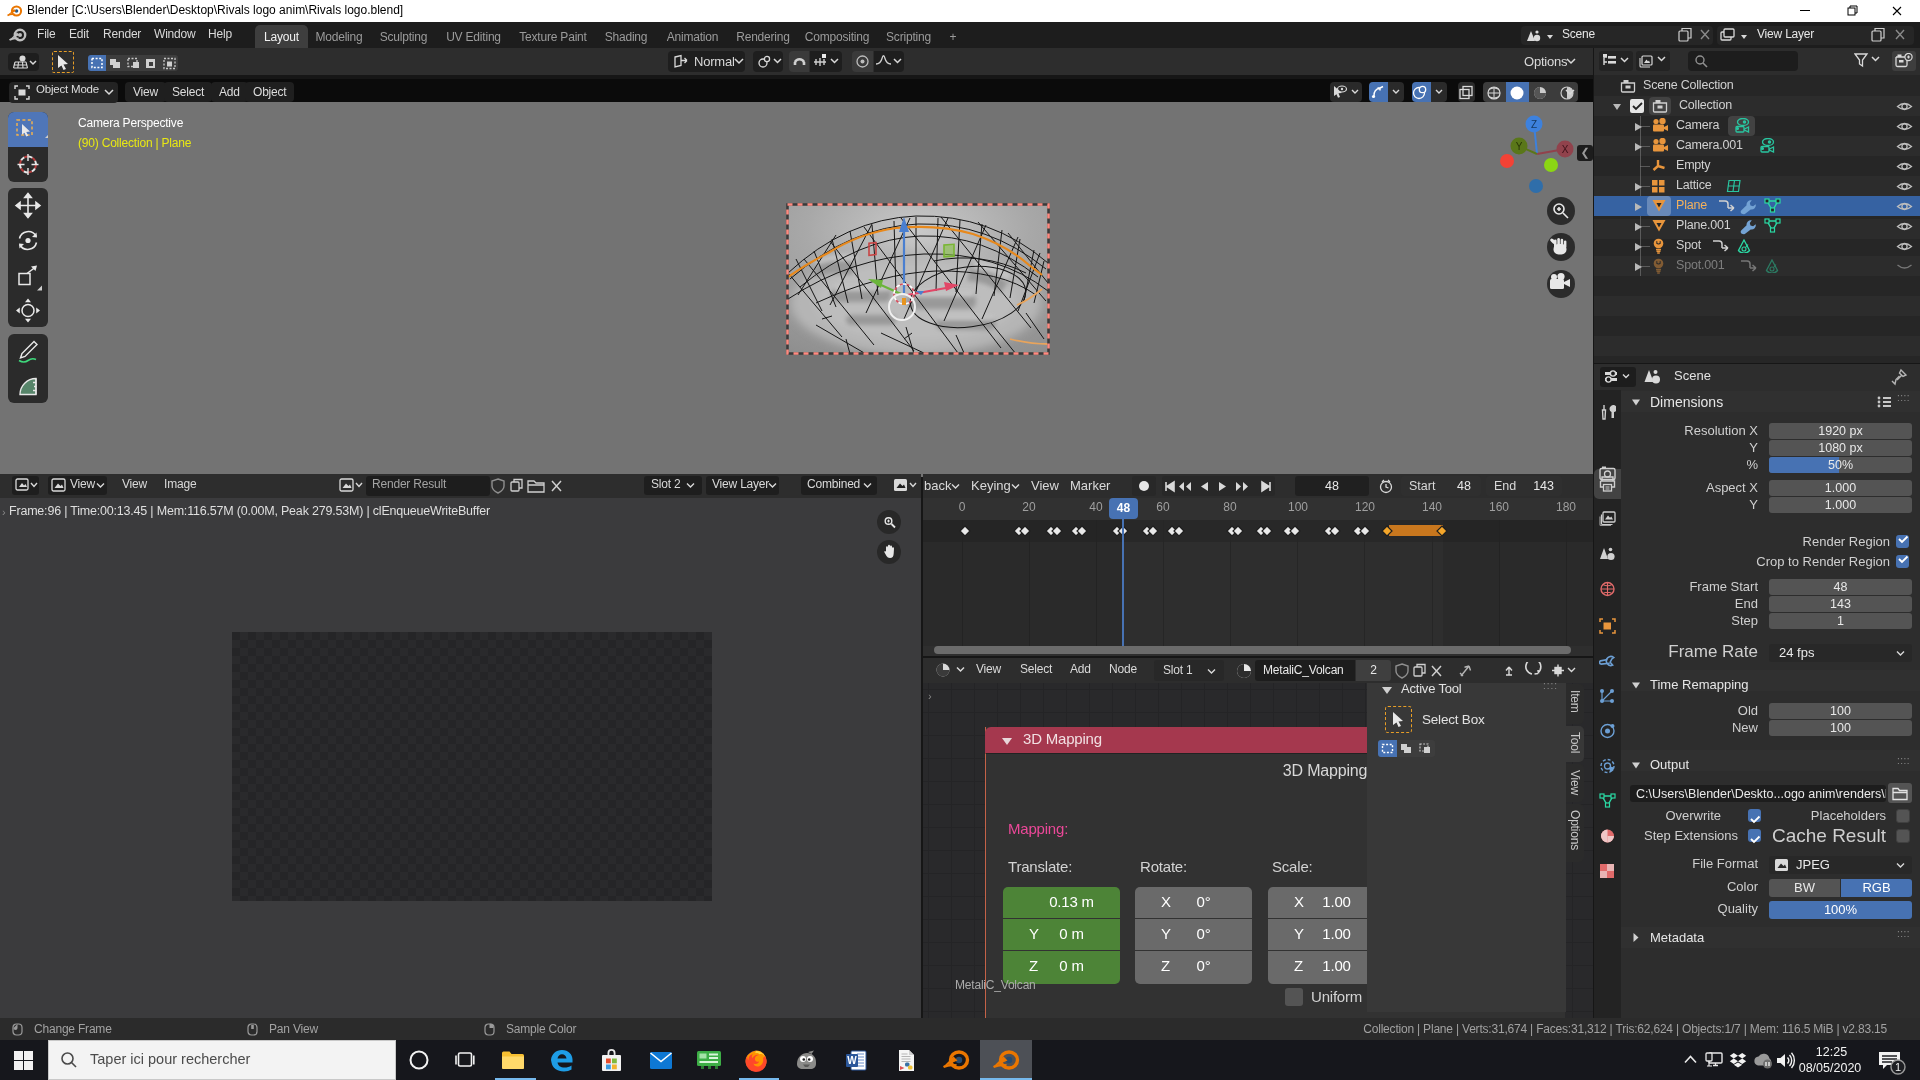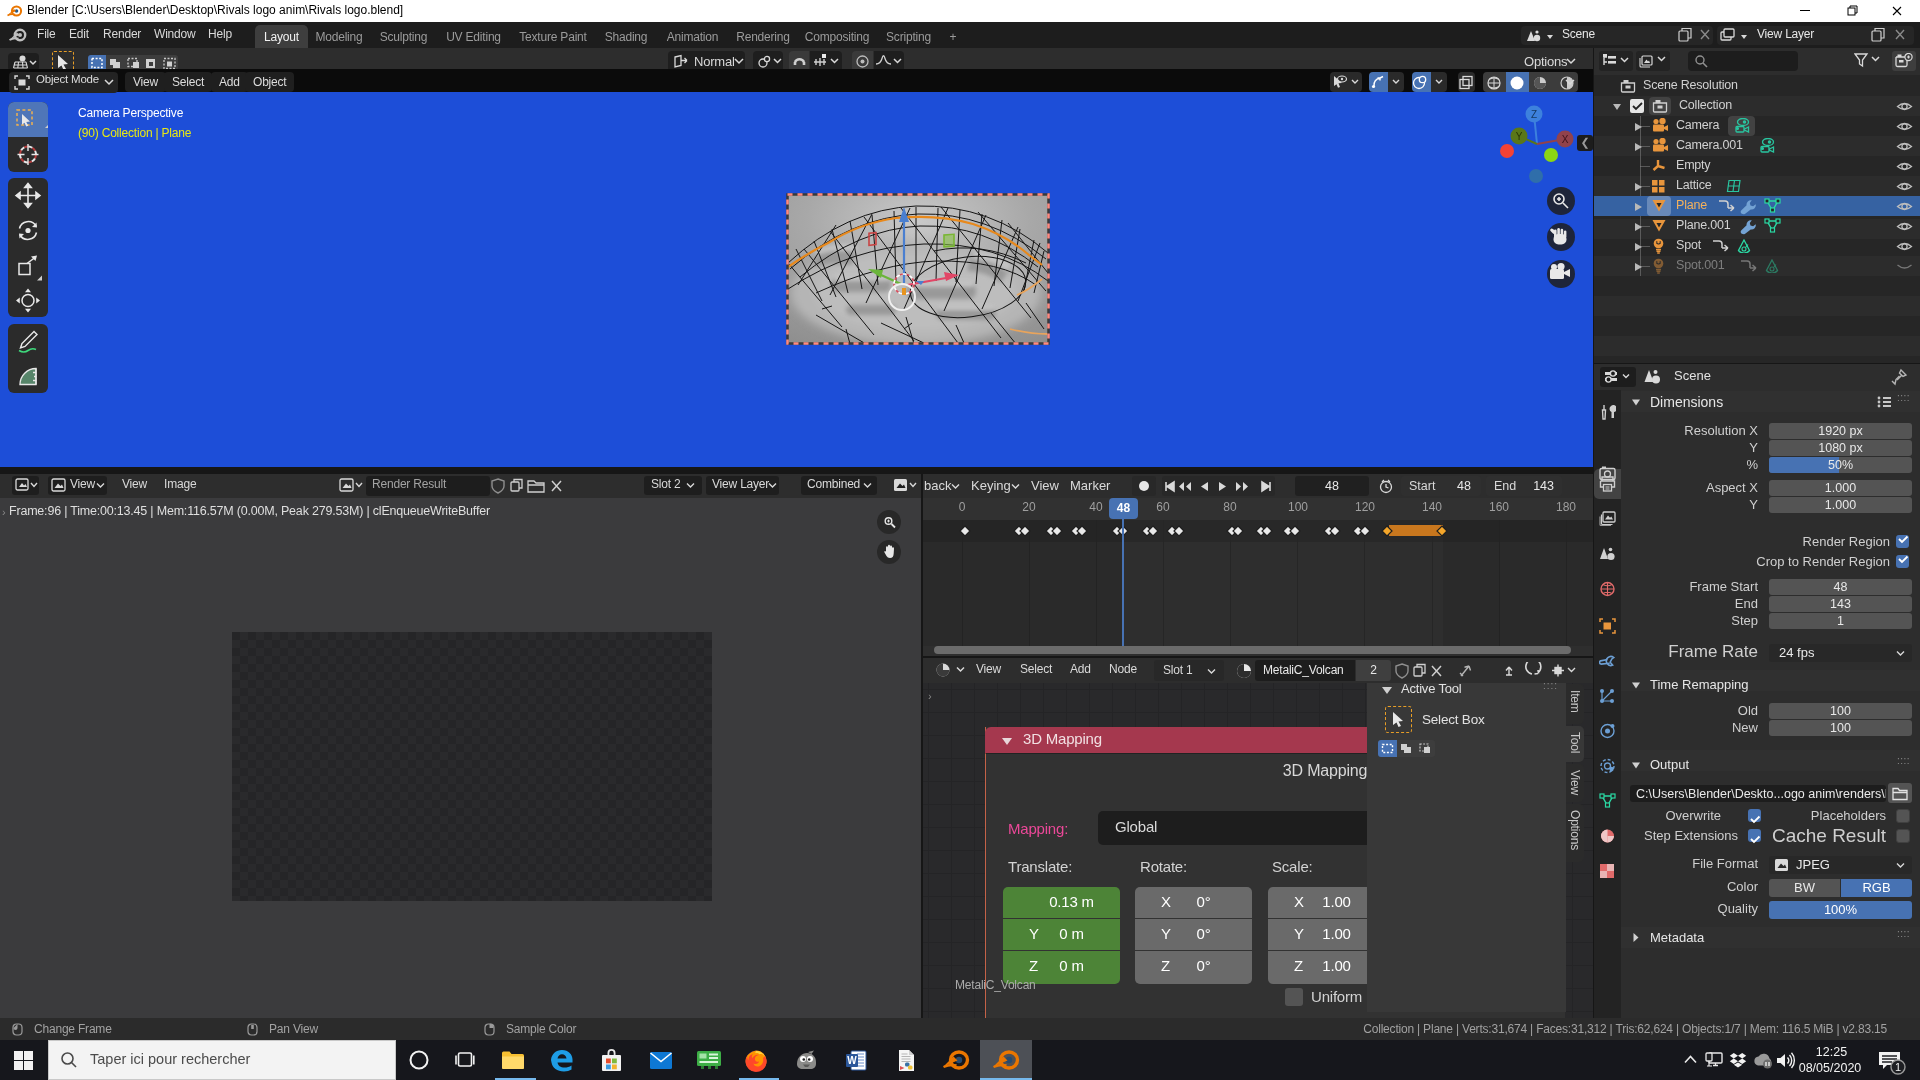--- a/index.html
+++ b/index.html
@@ -28,21 +28,21 @@
 .orow { position:absolute; left:0; width:326px; height:20px; }
 
 
 #props { position:absolute; top:364px; left:1594px; width:326px; height:654px; background:#2d2d2d; font-size:13px; color:#d1d1d1; }
 #props .hdr { position:absolute; top:0; left:0; right:0; height:26px; background:#2d2d2d; }
 #ptabs { position:absolute; top:26px; left:0; width:27px; bottom:0; background:#232323; }
 .pfield { position:absolute; height:16px; background:#545454; border-radius:3px; color:#e8e8e8; text-align:center; line-height:16px; font-size:12.5px; }
 .plabel { position:absolute; height:16px; line-height:16px; text-align:right; color:#cfcfcf; font-size:12.5px; }
 
 
-#viewport { position:absolute; top:69px; left:0; width:1593px; height:398px; background:#1d4ed8; }
+#viewport { position:absolute; top:79px; left:0; width:1593px; height:398px; background:#737373; }
 #vphead { position:absolute; top:0; left:0; width:1593px; height:23px; background:#0b0b0b; color:#dcdcdc; font-size:12px; letter-spacing:-0.2px; }
 .pill { background:#1f1f1f; border-radius:4px; padding:3px 8px; display:inline-block; }
 
 
 #imged { position:absolute; top:474px; left:0; width:921px; height:544px; background:#3b3b3d; font-size:12px; letter-spacing:-0.2px; color:#d9d9d9; }
 #imged .hdr { position:absolute; top:0; left:0; right:0; height:24px; background:#2d2d2d; }
 
 
 #timeline { position:absolute; top:474px; left:923px; width:670px; height:182px; background:#2e2e2e; font-size:12px; color:#d9d9d9; overflow:hidden; }
 #timeline .hdr { position:absolute; top:0; left:0; right:0; height:24px; background:#2d2d2d; }
@@ -665,23 +665,20 @@
 
     <div id="node3d" class="abs" style="left:62px;top:69px;width:580px;height:295px;background:rgba(51,51,51,0.97);border-left:1.5px solid #c46248"></div>
     <div class="abs" style="left:62px;top:69px;width:580px;height:26px;background:#a5384e;border-radius:6px 6px 0 0;box-shadow:0 1px 0 rgba(0,0,0,0.3)">
       <span style="position:absolute;left:38px;top:3px;color:#f1dfe2;font-size:15px">3D Mapping</span>
       <svg class="abs" style="left:16px;top:9px" width="12" height="10">
           <path d="M1 2 h10 l-5 7 z" fill="#e8d7da"></path>
         </svg>
     </div>
     <span class="abs" style="left:62px;top:104px;width:680px;text-align:center;color:#d8d8d8;font-size:16px">3D Mapping</span>
     <span class="abs" style="left:85px;top:162px;color:#ec4899;font-size:15px">Mapping:</span>
-    <div class="abs" style="left:175px;top:153px;width:287px;height:34px;background:#1d1d1d;border-radius:5px">
-        <span style="position:absolute;left:17px;top:7px;color:#d8d8d8;font-size:15px">Global</span>
-      </div>
     <span class="abs" style="left:85px;top:200px;color:#d3d3d3;font-size:15px">Translate:</span>
     <span class="abs" style="left:217px;top:200px;color:#d3d3d3;font-size:15px">Rotate:</span>
     <span class="abs" style="left:349px;top:200px;color:#d3d3d3;font-size:15px">Scale:</span>
     <div class="nfield ngreen" style="left:80px;top:229px;border-radius:5px 5px 0 0">
         <span class="nv">0.13 m</span>
       </div>
     <div class="nfield ngreen" style="left:80px;top:261px">
         <span class="nl">Y</span>
         <span class="nv">0 m</span>
       </div>
@@ -802,21 +799,21 @@
         <div class="abs" style="left:46px;top:138px;width:10px;height:1px;background:#8a8a8a;opacity:0.5"></div>
         <div class="abs" style="left:46px;top:158px;width:10px;height:1px;background:#8a8a8a;opacity:0.5"></div>
         <div class="abs" style="left:46px;top:178px;width:10px;height:1px;background:#8a8a8a;opacity:0.5"></div>
         <div class="abs" style="left:46px;top:198px;width:10px;height:1px;background:#8a8a8a;opacity:0.5"></div>
         <div class="abs" style="left:46px;top:218px;width:10px;height:1px;background:#8a8a8a;opacity:0.5"></div>
         <svg class="abs" style="left:26px;top:31px" width="16" height="14" viewBox="0 0 16 14">
           <path d="M1.5 4 h13 v8 a1 1 0 0 1 -1 1 h-11 a1 1 0 0 1 -1 -1 z" fill="none" stroke="#cfcfcf" stroke-width="1.3"></path>
           <rect x="3.5" y="1" width="5" height="3" fill="#cfcfcf"></rect>
           <rect x="5.5" y="6.5" width="5" height="3" fill="#cfcfcf"></rect>
         </svg>
-        <span class="abs" style="left:49px;top:30px">Scene Resolution</span>
+        <span class="abs" style="left:49px;top:30px">Scene Collection</span>
         <svg class="abs" style="left:18px;top:55px" width="10" height="8">
           <path d="M1 1 h8 l-4 6 z" fill="#b8b8b8"></path>
         </svg>
         <div class="abs" style="left:36px;top:51px;width:14px;height:14px;background:#e6e6e6;border-radius:2px"></div>
         <svg class="abs" style="left:38px;top:54px" width="11" height="9">
           <path d="M1 4 L4 7 L10 1" stroke="#222" stroke-width="1.8" fill="none"></path>
         </svg>
         <div class="abs" style="left:55px;top:49px;width:22px;height:18px;background:#424242;border-radius:4px"></div>
         <svg class="abs" style="left:58px;top:51px" width="16" height="14" viewBox="0 0 16 14">
           <path d="M1.5 4 h13 v8 a1 1 0 0 1 -1 1 h-11 a1 1 0 0 1 -1 -1 z" fill="none" stroke="#cfcfcf" stroke-width="1.3"></path>

